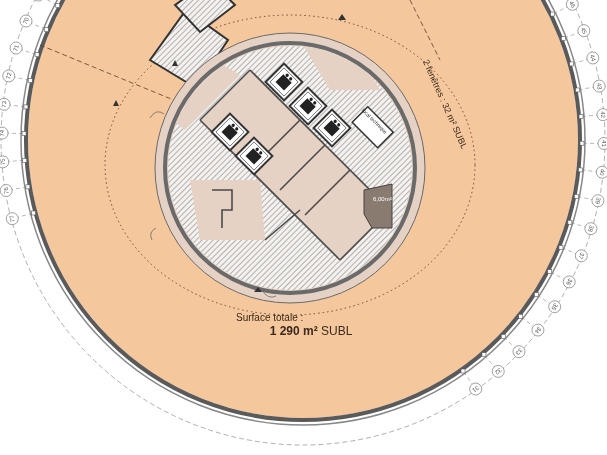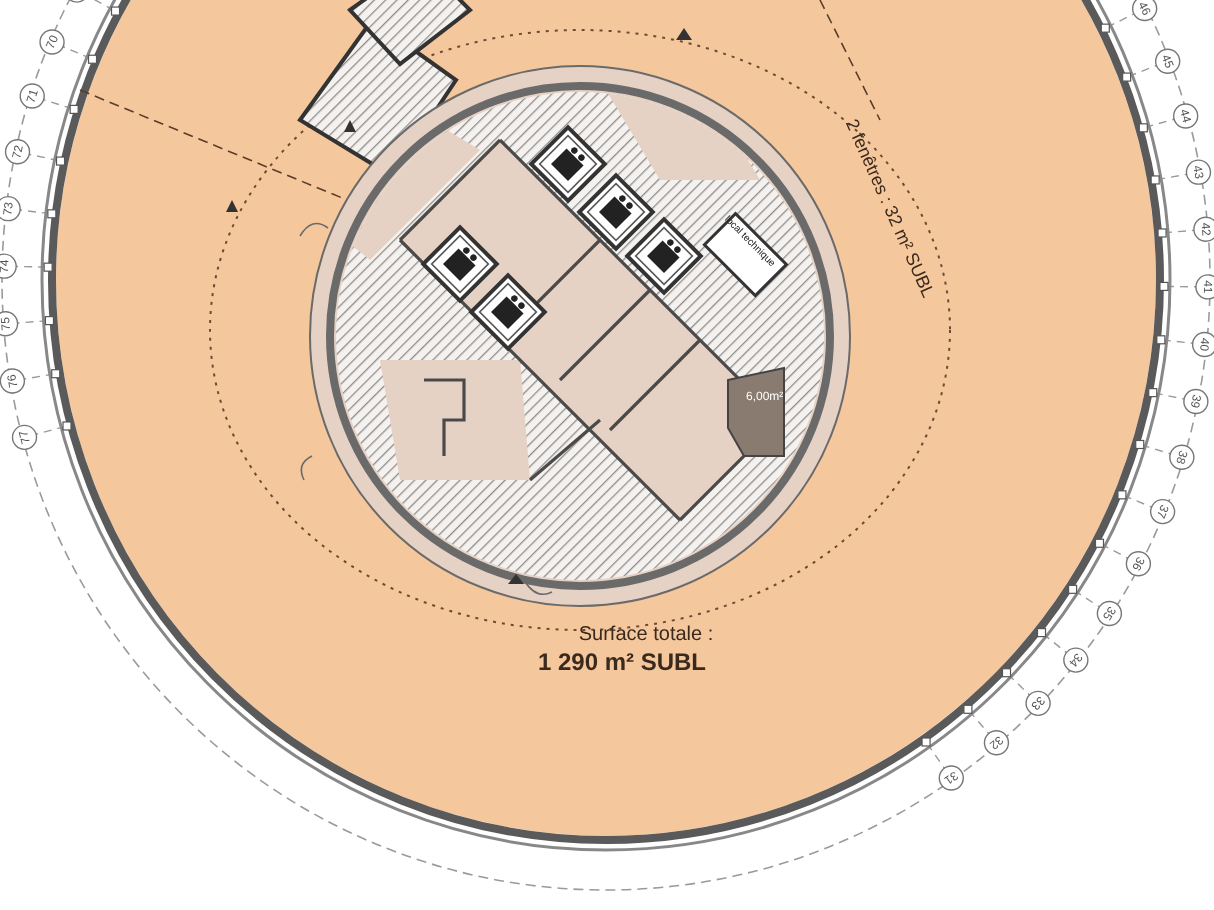--- a/index.html
+++ b/index.html
@@ -1,21 +1,21 @@
 <!DOCTYPE html>
 <html><head>
 <meta charset="utf-8">
 <style>
   html,body{margin:0;padding:0;background:#ffffff;}
   body{width:607px;height:455px;overflow:hidden;position:relative;font-family:"Liberation Sans",sans-serif;}
   #plan{position:absolute;left:0;top:0;width:607px;height:455px;}
   .lbl{position:absolute;color:#3a2a1e;white-space:nowrap;}
-  #surface-title{left:248px;top:312px;width:150px;text-align:center;font-size:10px;}
+  #surface-title{left:236px;top:312px;width:150px;text-align:left;font-size:10px;}
   #surface-value{left:236px;top:324px;width:150px;text-align:center;font-size:12px;font-weight:bold;}
-  #surface-value span.unit{font-weight:bold;}
+  #surface-value span.unit{font-weight:normal;}
   #window-note{left:430px;top:58px;font-size:9px;transform:rotate(66deg);transform-origin:left top;}
   #room-area{left:373px;top:196px;font-size:6px;color:#fff;}
   #tech-room{left:358px;top:118px;font-size:5px;transform:rotate(45deg);color:#222;}
   .grid-num{font-size:6px;fill:#555;font-family:"Liberation Sans",sans-serif;}
 </style>
 </head>
 <body>
 
 <svg id="plan" viewBox="0 0 607 455" xmlns="http://www.w3.org/2000/svg">
   <defs>

